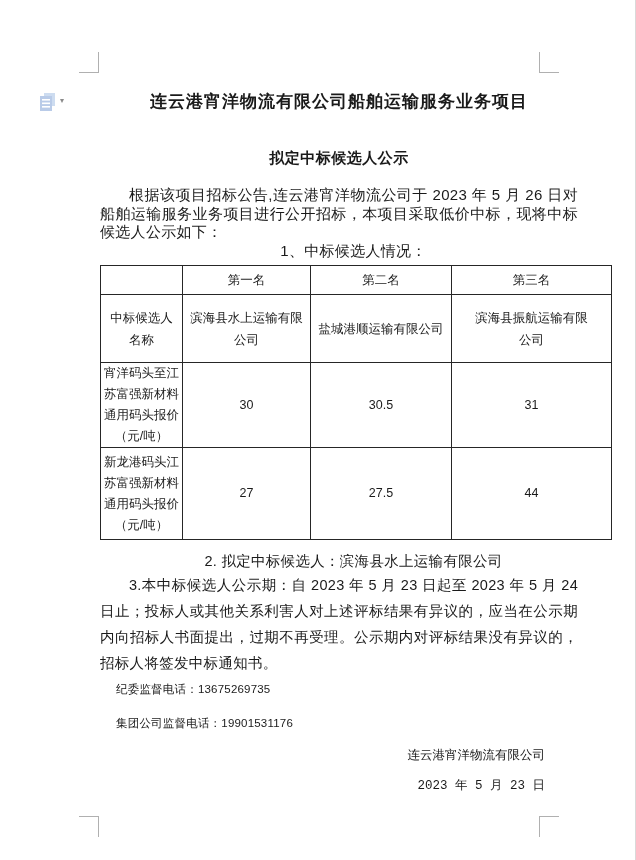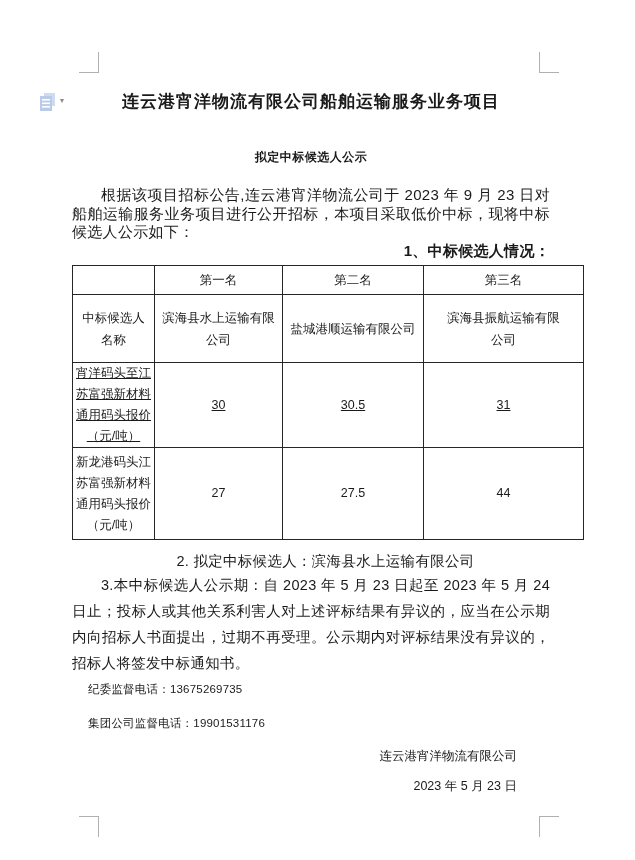--- a/index.html
+++ b/index.html
@@ -13,42 +13,42 @@
   .crop{position:absolute;width:19px;height:20px;}
   .crop.tl{left:79px;top:52px;border-right:1px solid #b0b0b0;border-bottom:1px solid #b0b0b0;}
   .crop.tr{left:539px;top:52px;border-left:1px solid #b0b0b0;border-bottom:1px solid #b0b0b0;}
   .crop.bl{left:79px;top:816px;border-right:1px solid #b0b0b0;border-top:1px solid #b0b0b0;}
   .crop.br{left:539px;top:816px;border-left:1px solid #b0b0b0;border-top:1px solid #b0b0b0;}
   
   .paste-btn{position:absolute;left:38px;top:92px;width:34px;height:22px;cursor:pointer;}
   .paste-ic{position:absolute;left:0;top:0;}
   .dd-arrow{position:absolute;left:22px;top:5px;font-size:8px;color:#8a8a8a;line-height:8px;}
   
-  .content{position:absolute;left:72px;top:0;width:478px;}
+  .content{position:absolute;left:100px;top:0;width:478px;}
   .doc-title{margin:91px 0 0 0;text-align:center;font-weight:bold;font-size:17px;line-height:22px;letter-spacing:1px;}
-  .doc-subtitle{margin:35px 0 0 0;text-align:center;font-weight:bold;font-size:12px;line-height:19px;letter-spacing:0.5px;}
+  .doc-subtitle{margin:35px 0 0 0;text-align:center;font-weight:bold;font-size:15px;line-height:19px;letter-spacing:0.5px;}
   .para{margin:0;font-size:15px;line-height:18.5px;text-align:justify;letter-spacing:0.3px;}
   .intro{margin-top:19px;text-indent:29px;}
-  .item1{text-indent:29px;text-align:right;font-weight:bold;}
+  .item1{text-indent:29px;text-align:center;}
   .item2{margin-top:11px;font-size:14.5px;line-height:20px;text-indent:29px;text-align:center;}
   .item3{margin-top:1px;font-size:14.5px;line-height:26px;text-indent:29px;text-align:justify;}
   .phone{margin:16px;font-size:11.5px;line-height:18px;letter-spacing:0.2px;}
   .phone.first{margin-top:4px;}
-  .sig{margin:3px 0 0 0;font-size:12.5px;line-height:17.5px;text-align:right;padding-right:33px;}
+  .sig{margin:3px 0 0 0;font-size:12.5px;line-height:17.5px;text-align:right;padding-right:33px;font-family:Liberation Mono, monospace;}
   
   table.bid{border-collapse:collapse;table-layout:fixed;width:511px;margin-top:5px;}
   table.bid td,table.bid th{
     border:1px solid #262626;font-weight:normal;
     font-size:12.5px;line-height:21px;text-align:center;vertical-align:middle;
     padding:0 3px;overflow:hidden;
   }
   .c0{width:82px;}.c1{width:128px;}.c2{width:141px;}.c3{width:160px;}
   tr.r-head{height:29px;}
   tr.r-names{height:68px;font-family:Liberation Serif, serif;}
-  tr.r-price1{height:84px;text-decoration:underline;}
+  tr.r-price1{height:84px;}
   tr.r-price2{height:92px;margin-top:28px;}
   td.pre{white-space:pre-line;}
   tr.r-names td{line-height:22px;}
   td.v-top{vertical-align:top;}
   td.label-left{text-align:left;padding-left:5px;padding-right:2px;}
   td.num{font-size:12.5px;}
 </style>
 </head>
 <body>
 
@@ -71,21 +71,21 @@
     </span>
     <span class="dd-arrow">▾</span>
   </div>
 
   <div class="content">
 
     <p class="doc-title">连云港宵洋物流有限公司船舶运输服务业务项目</p>
 
     <p class="doc-subtitle">拟定中标候选人公示</p>
 
-    <p class="para intro">根据该项目招标公告,连云港宵洋物流公司于 2023 年 9 月 23 日对船舶运输服务业务项目进行公开招标，本项目采取低价中标，现将中标候选人公示如下：</p>
+    <p class="para intro">根据该项目招标公告,连云港宵洋物流公司于 2023 年 5 月 26 日对船舶运输服务业务项目进行公开招标，本项目采取低价中标，现将中标候选人公示如下：</p>
 
     <p class="para item1">1、中标候选人情况：</p>
 
     <table class="bid">
       <colgroup>
         <col class="c0">
           <col class="c1">
           <col class="c2">
           <col class="c3">
       </colgroup>

